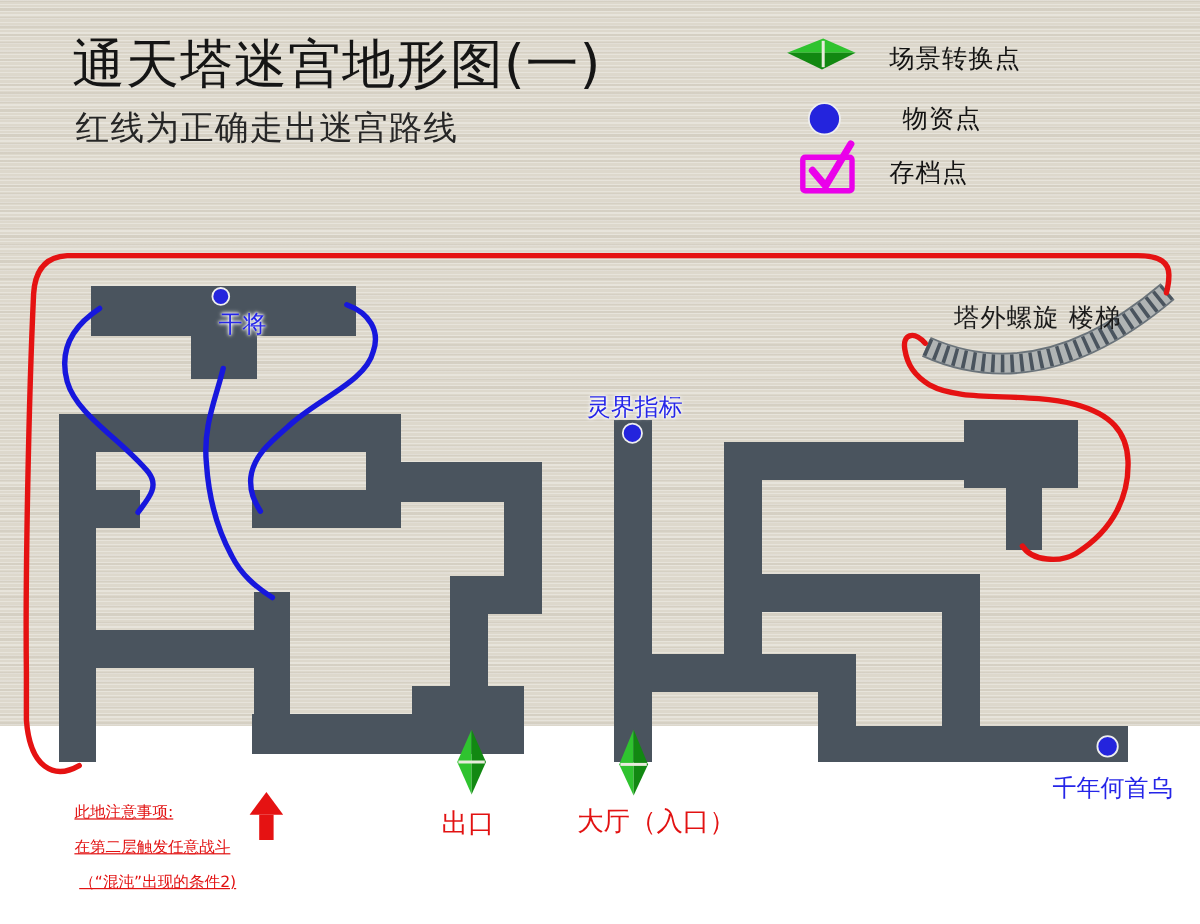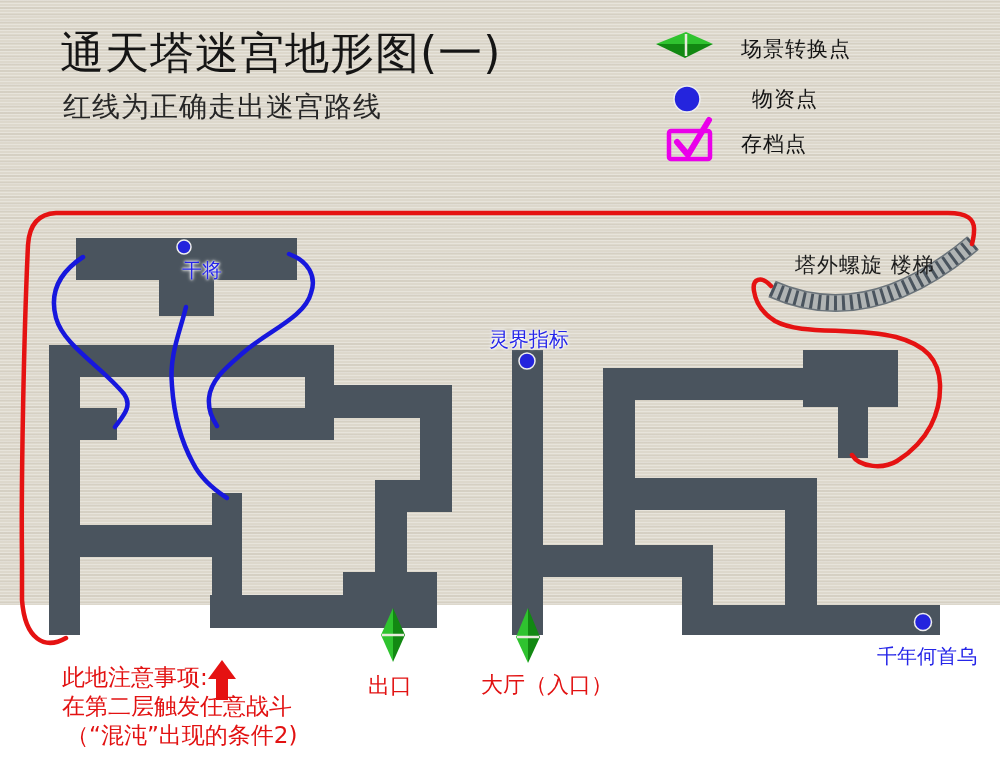--- a/index.html
+++ b/index.html
@@ -34,21 +34,21 @@
   }
   .lab-ganjiang{left:162px;top:257px;margin-left:20px;}
   .lab-lingjie{left:489px;top:326px;}
   .lab-heshouwu{left:877px;top:643px;}
   .black-label{font-size:21px;color:#1b1b1b;letter-spacing:1px;text-align:center;}
   .lab-stairs{left:795px;top:251px;}
   .red-label{font-size:22px;color:#e21212;}
   .lab-exit{left:368px;top:671px;}
   .lab-exit-sub{left:336px;top:698px;}
   .lab-hall{left:481px;top:670px;}
-  .note{font-size:23px;color:#e21212;line-height:29px;}
+  .note{font-size:13px;color:#e21212;line-height:29px;text-decoration:underline;}
   .n1{left:62px;top:663px;}
   .n2{left:62px;top:692px;}
   .n3{left:66px;top:721px;}
 </style>
 </head>
 <body>
 
 <div class="stage">
 
   <svg width="1000" height="770" viewBox="0 0 1000 770">

